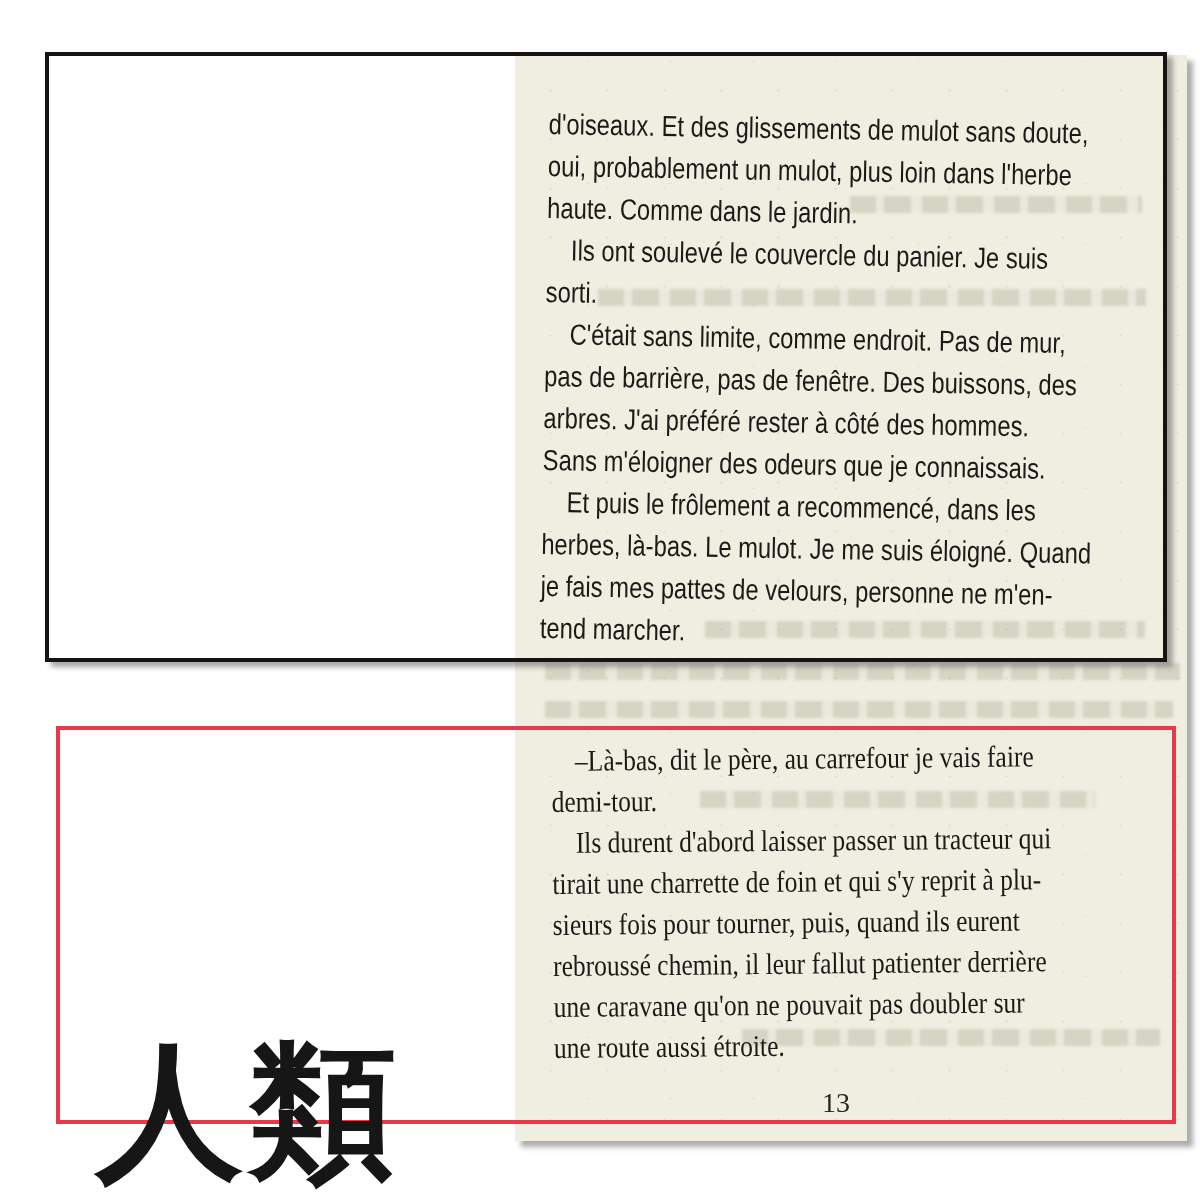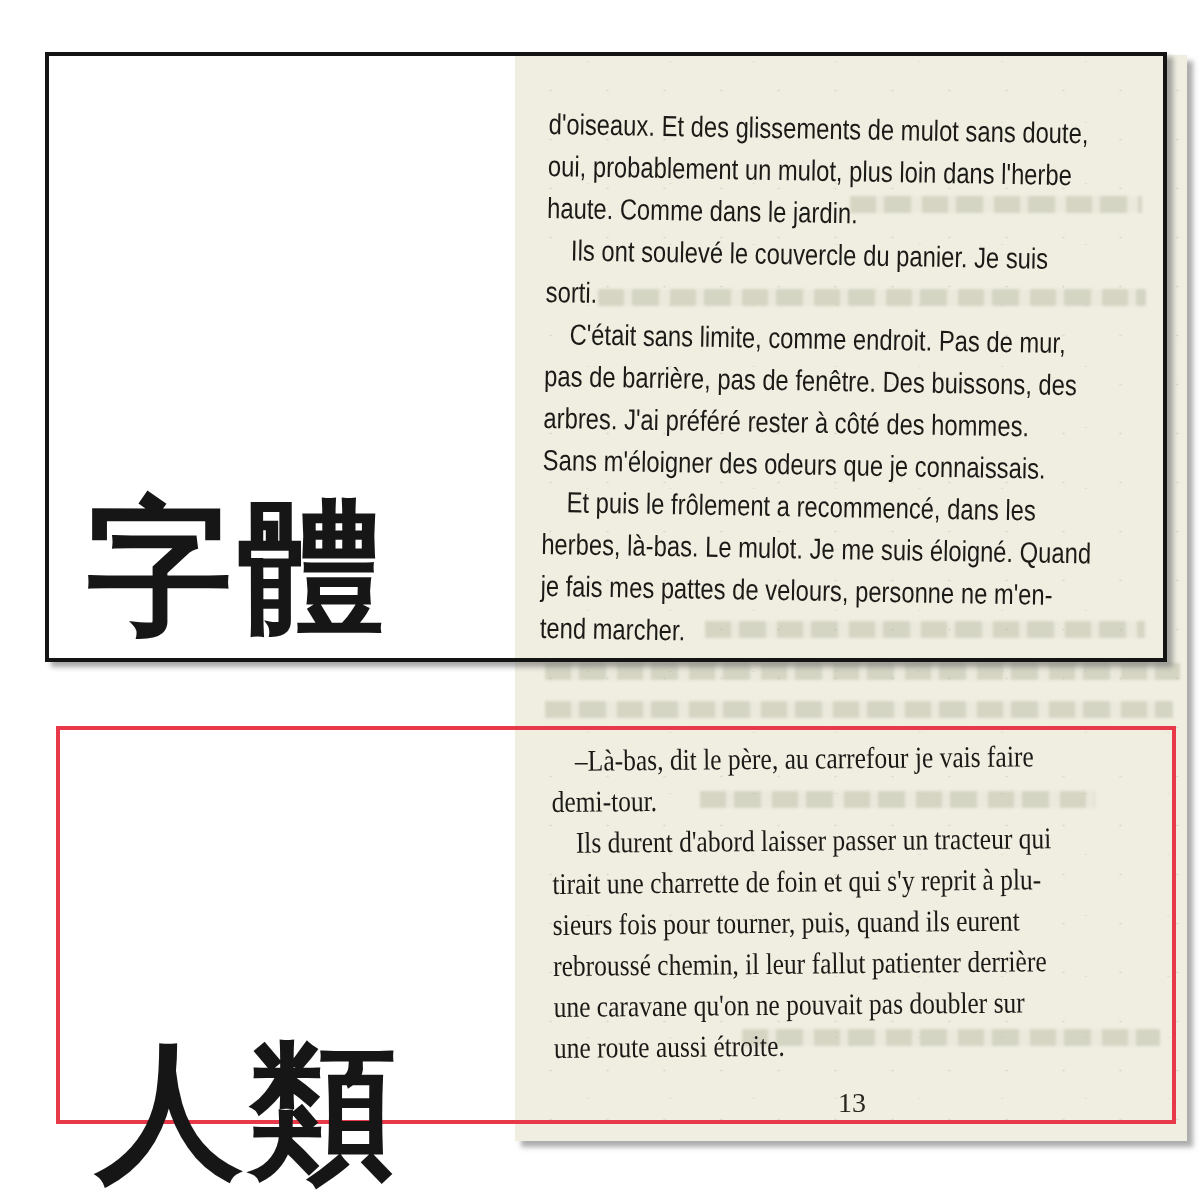--- a/index.html
+++ b/index.html
@@ -40,21 +40,21 @@
   .french .line{white-space:pre;}
   .sans-block{left:549px;top:103px;font-size:29px;line-height:42px;
               font-family:"Liberation Sans","DejaVu Sans",sans-serif;
               transform:rotate(1.0deg) scaleX(0.82);}
   .sans-block .indent{padding-left:30px;}
   .serif-block{left:551px;top:740px;font-size:30px;line-height:41px;
                font-family:"Liberation Serif","DejaVu Serif",serif;
                transform:rotate(-0.55deg) scaleX(0.85);}
   .serif-block .indent{padding-left:28px;}
 
-  .page-number{position:absolute;left:822px;top:1087px;width:60px;text-align:center;
+  .page-number{position:absolute;left:822px;top:1087px;width:60px;
                font-size:28px;color:#2a2722;z-index:3;
                font-family:"Liberation Serif","DejaVu Serif",serif;}
 </style>
 </head>
 <body>
 
 <div id="canvas">
 
   <div class="page-scan"></div>
 
@@ -92,20 +92,19 @@
       <div class="line">une caravane qu'on ne pouvait pas doubler sur</div>
       <div class="line">une route aussi étroite.</div>
     </div>
 
   <div class="page-number">13</div>
 
   <div class="black-box"></div>
   <div class="red-box"></div>
 
   <div class="cjk cjk-top">
-    <div class="cjk-line">字體</div>
   </div>
   <div class="cjk cjk-bottom">
     <div class="cjk-line">人類</div>
     
   </div>
 
 </div>
 
 </body></html>

